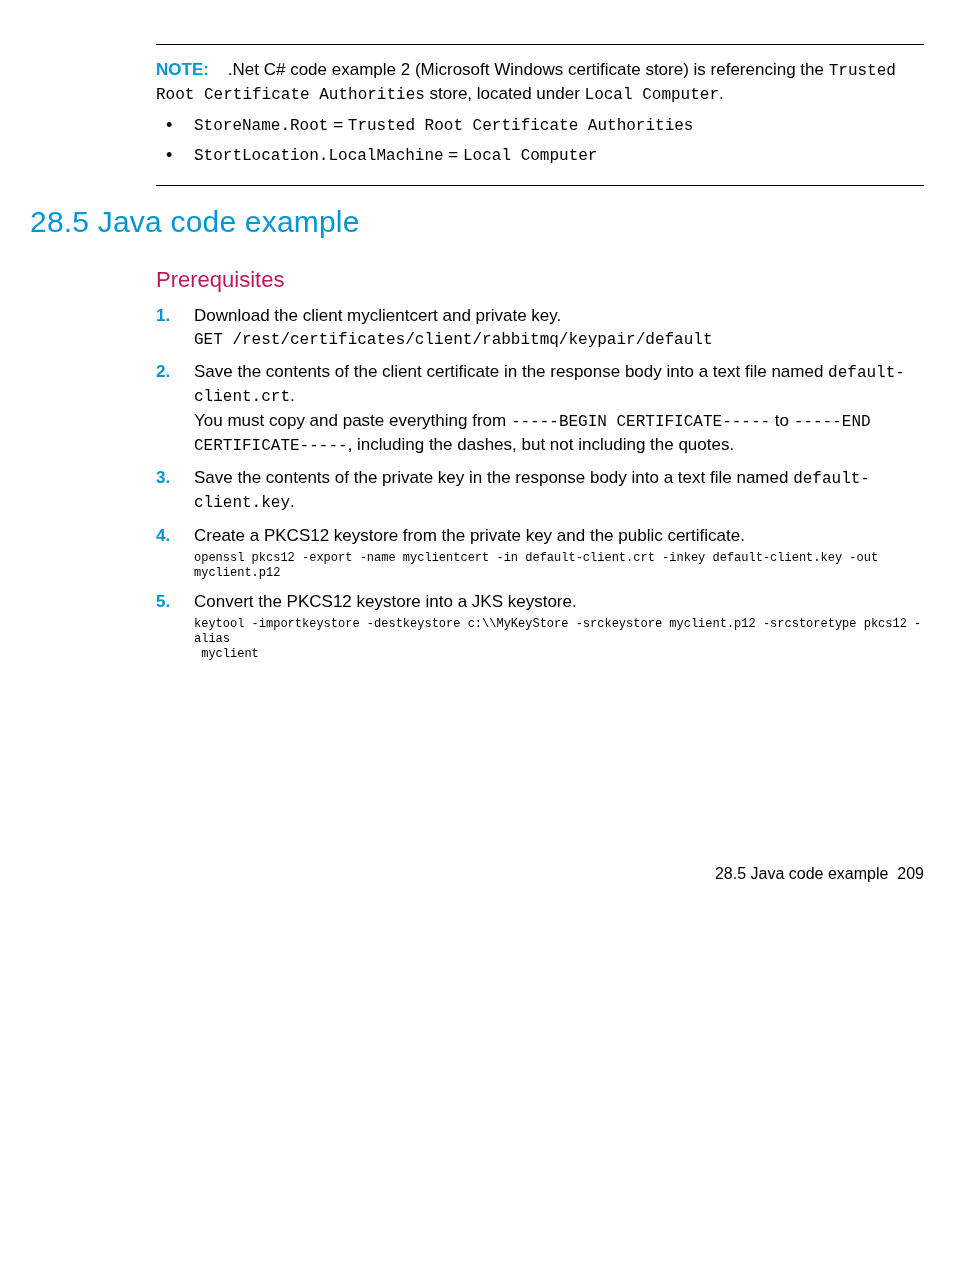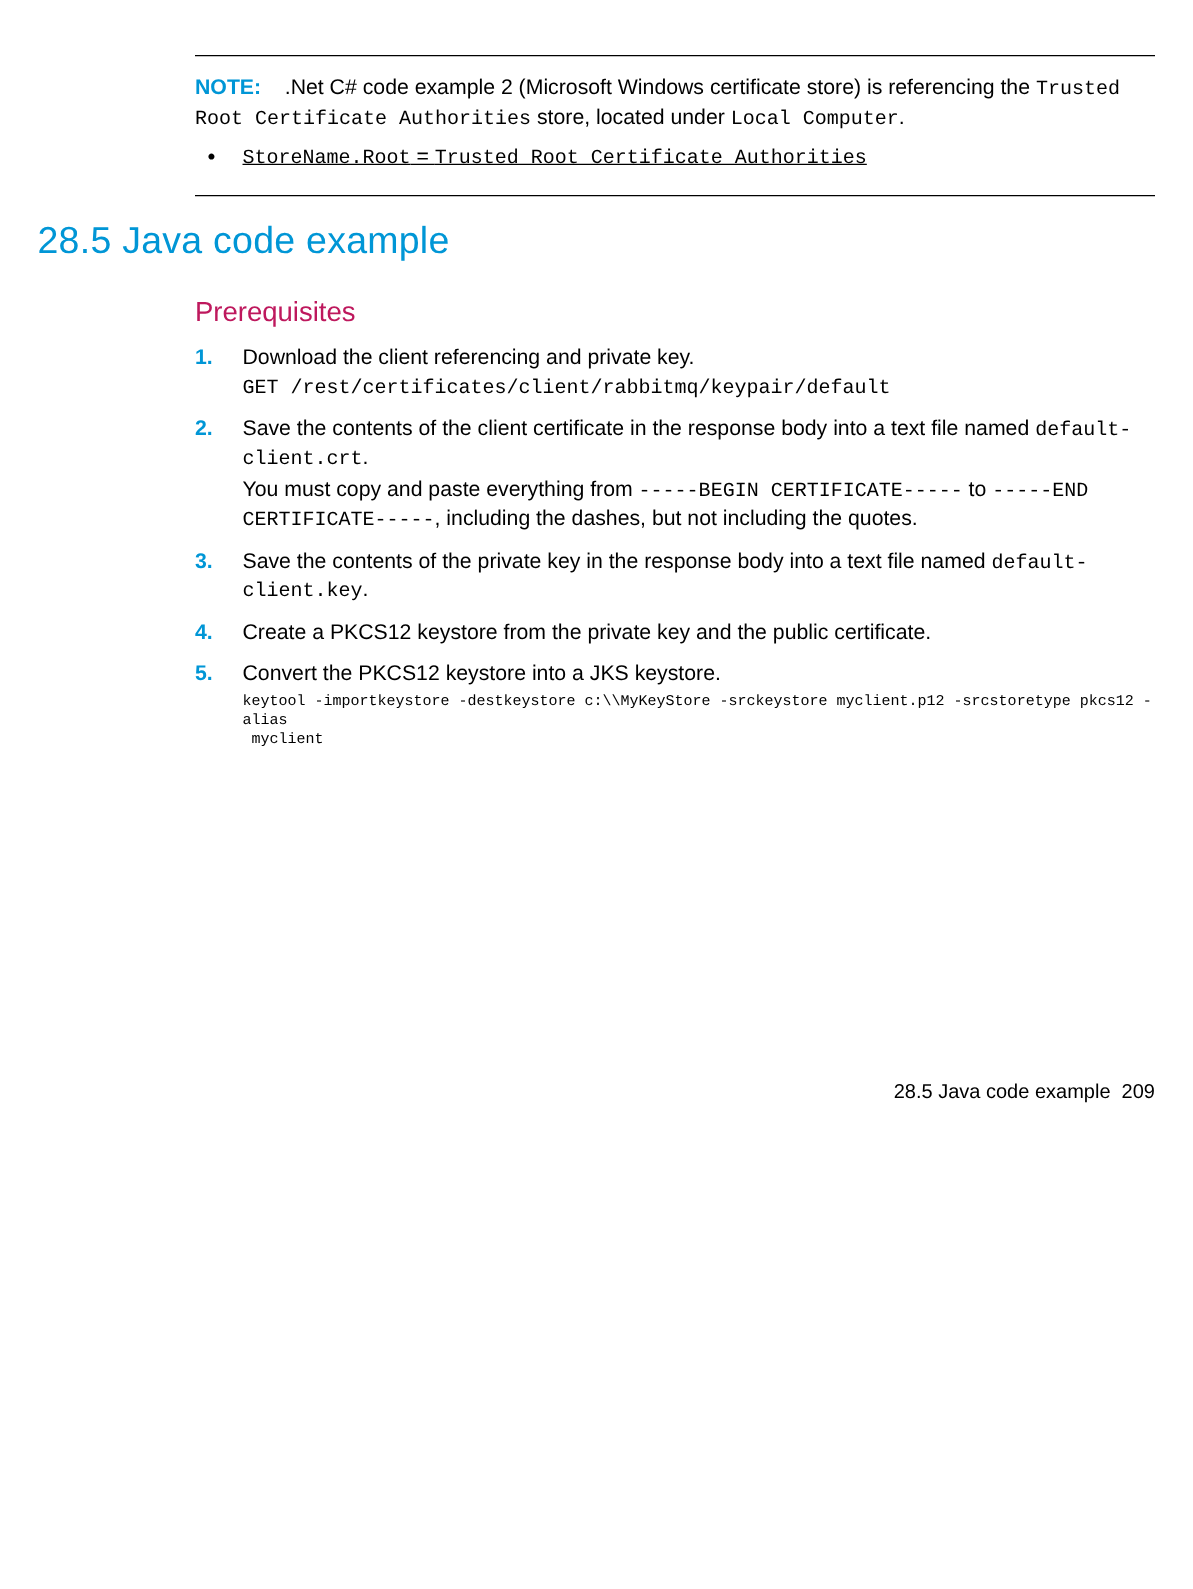--- a/index.html
+++ b/index.html
@@ -43,21 +43,20 @@
   .mono-sm {
     font-family: "Courier New", Courier, monospace;
     font-size: 12px;
     letter-spacing: 0;
     line-height: 1.25;
   }
   ul.bullets {
     list-style: none;
     padding: 0;
     margin: 8px 0 0 0;
-    text-decoration: underline;
   }
   ul.bullets > li {
     position: relative;
     padding-left: 38px;
     margin: 6px 0;
   }
   ul.bullets > li::before {
     content: "•";
     position: absolute;
     left: 10px;
@@ -128,32 +127,35 @@
 
     <div class="note-box">
       <p class="para">
         <span class="note-label">NOTE:</span>
         &nbsp;&nbsp;&nbsp;<span>.Net C# code example 2 (Microsoft Windows certificate store) is referencing the </span><span class="mono">Trusted Root Certificate Authorities</span><span> store, located under </span><span class="mono">Local Computer</span><span>.</span>
       </p>
       <ul class="bullets">
         <li>
           <span class="mono">StoreName.Root</span><span> = </span><span class="mono">Trusted Root Certificate Authorities</span>
         </li>
+        <li>
+          <span class="mono">StortLocation.LocalMachine</span><span> = </span><span class="mono">Local Computer</span>
+        </li>
       </ul>
     </div>
 
     <h1 class="section outdent">28.5 Java code example</h1>
 
     <h2 class="sub">Prerequisites</h2>
 
     <ol class="steps">
 
       <li>
         <div class="step-body">
-          <div>Download the client referencing and private key.</div>
+          <div>Download the client myclientcert and private key.</div>
           <div class="mono">GET /rest/certificates/client/rabbitmq/keypair/default</div>
         </div>
       </li>
 
       <li>
         <div class="step-body">
           <div>
             <span>Save the contents of the client certificate in the response body into a text file named </span><span class="mono">default-client.crt</span><span>.</span>
           </div>
           <div>
@@ -166,20 +168,21 @@
         <div class="step-body">
           <div>
             <span>Save the contents of the private key in the response body into a text file named </span><span class="mono">default-client.key</span><span>.</span>
           </div>
         </div>
       </li>
 
       <li>
         <div class="step-body">
           <div>Create a PKCS12 keystore from the private key and the public certificate.</div>
+          <div class="mono-sm cmd">openssl pkcs12 -export -name myclientcert -in default-client.crt -inkey default-client.key -out myclient.p12</div>
         </div>
       </li>
 
       <li>
         <div class="step-body">
           <div>Convert the PKCS12 keystore into a JKS keystore.</div>
           <div class="mono-sm cmd">keytool -importkeystore -destkeystore c:\\MyKeyStore -srckeystore myclient.p12 -srcstoretype pkcs12 -alias
  myclient</div>
         </div>
       </li>

